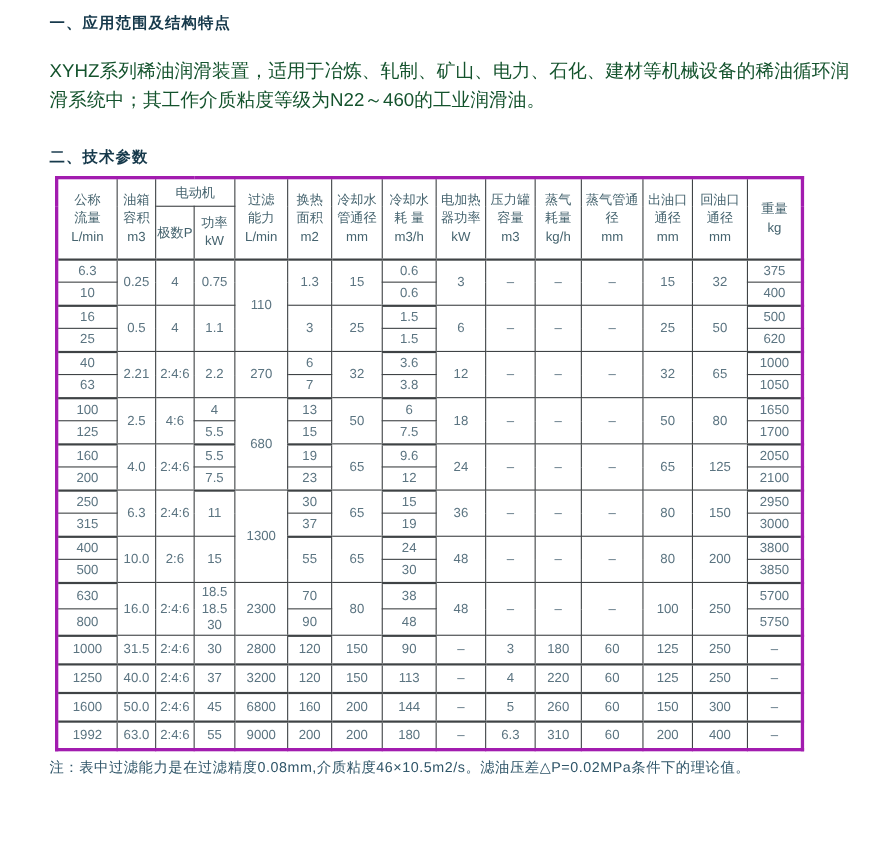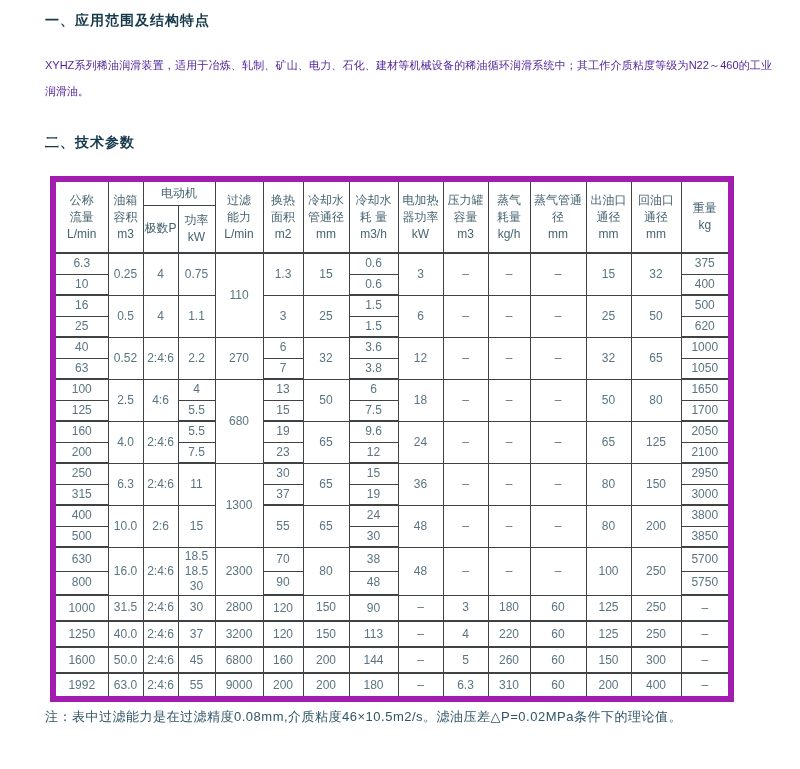--- a/index.html
+++ b/index.html
@@ -16,41 +16,41 @@
   }
   .section-heading {
     font-size: 14px;
     font-weight: bold;
     color: #16394b;
     letter-spacing: 1px;
     margin-bottom: 6px;
   }
   .intro-block { margin-top: 22px; margin-bottom: 4px; }
   .body-text {
-    font-size: 11px;
-    color: #4c1d95;
+    font-size: 17px;
+    color: #14532d;
     line-height: 26px;
     text-align: justify;
   }
-  .section2-heading { margin-top: 30px; margin-bottom: 24px; }
+  .section2-heading { margin-top: 30px; margin-bottom: 8px; }
   table.tech-table {
     border-collapse: collapse;
     margin-left: 5px;
     table-layout: fixed;
   }
   table.tech-table th,
   table.tech-table td {
     border: 1px solid #3f4345;
     text-align: center;
     vertical-align: middle;
     padding: 1px 0;
     font-size: 12px;
     overflow: hidden;
   }
-  table.tech-table { border: 6px solid #a21caf; }
+  table.tech-table { border: 3px solid #a21caf; }
   table.tech-table th {
     color: #46646f;
     font-weight: normal;
     line-height: 17px;
   }
   table.tech-table td {
     color: #5b7481;
     height: 21px;
     line-height: 15px;
   }
@@ -158,21 +158,21 @@
           <td rowspan="2">50</td>
           <td>500</td>
         </tr>
         <tr class="gb">
           <td>25</td>
           <td>1.5</td>
           <td>620</td>
         </tr>
         <tr class="">
           <td>40</td>
-          <td rowspan="2">0.52</td>
+          <td rowspan="2">2.21</td>
           <td rowspan="2">2:4:6</td>
           <td rowspan="2">2.2</td>
           <td rowspan="2">270</td>
           <td>6</td>
           <td rowspan="2">32</td>
           <td>3.6</td>
           <td rowspan="2">12</td>
           <td rowspan="2">–</td>
           <td rowspan="2">–</td>
           <td rowspan="2">–</td>

